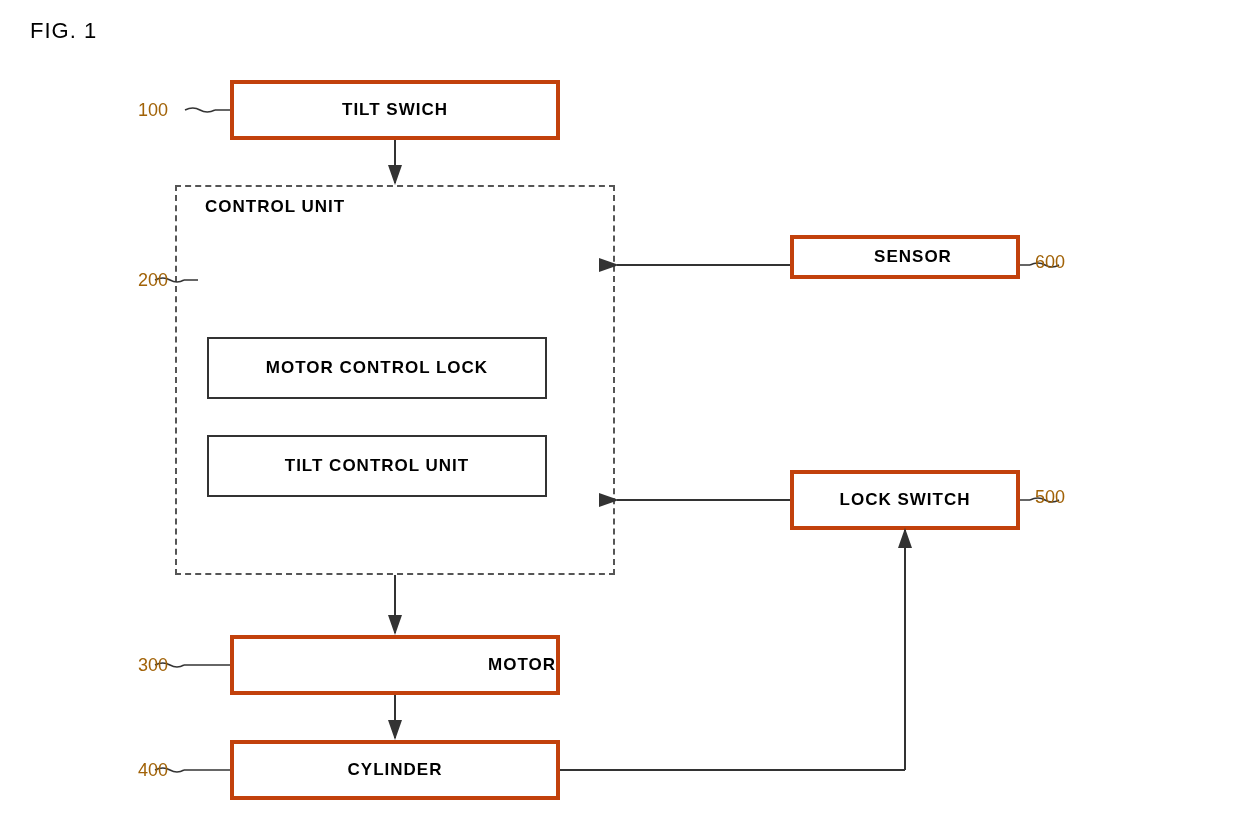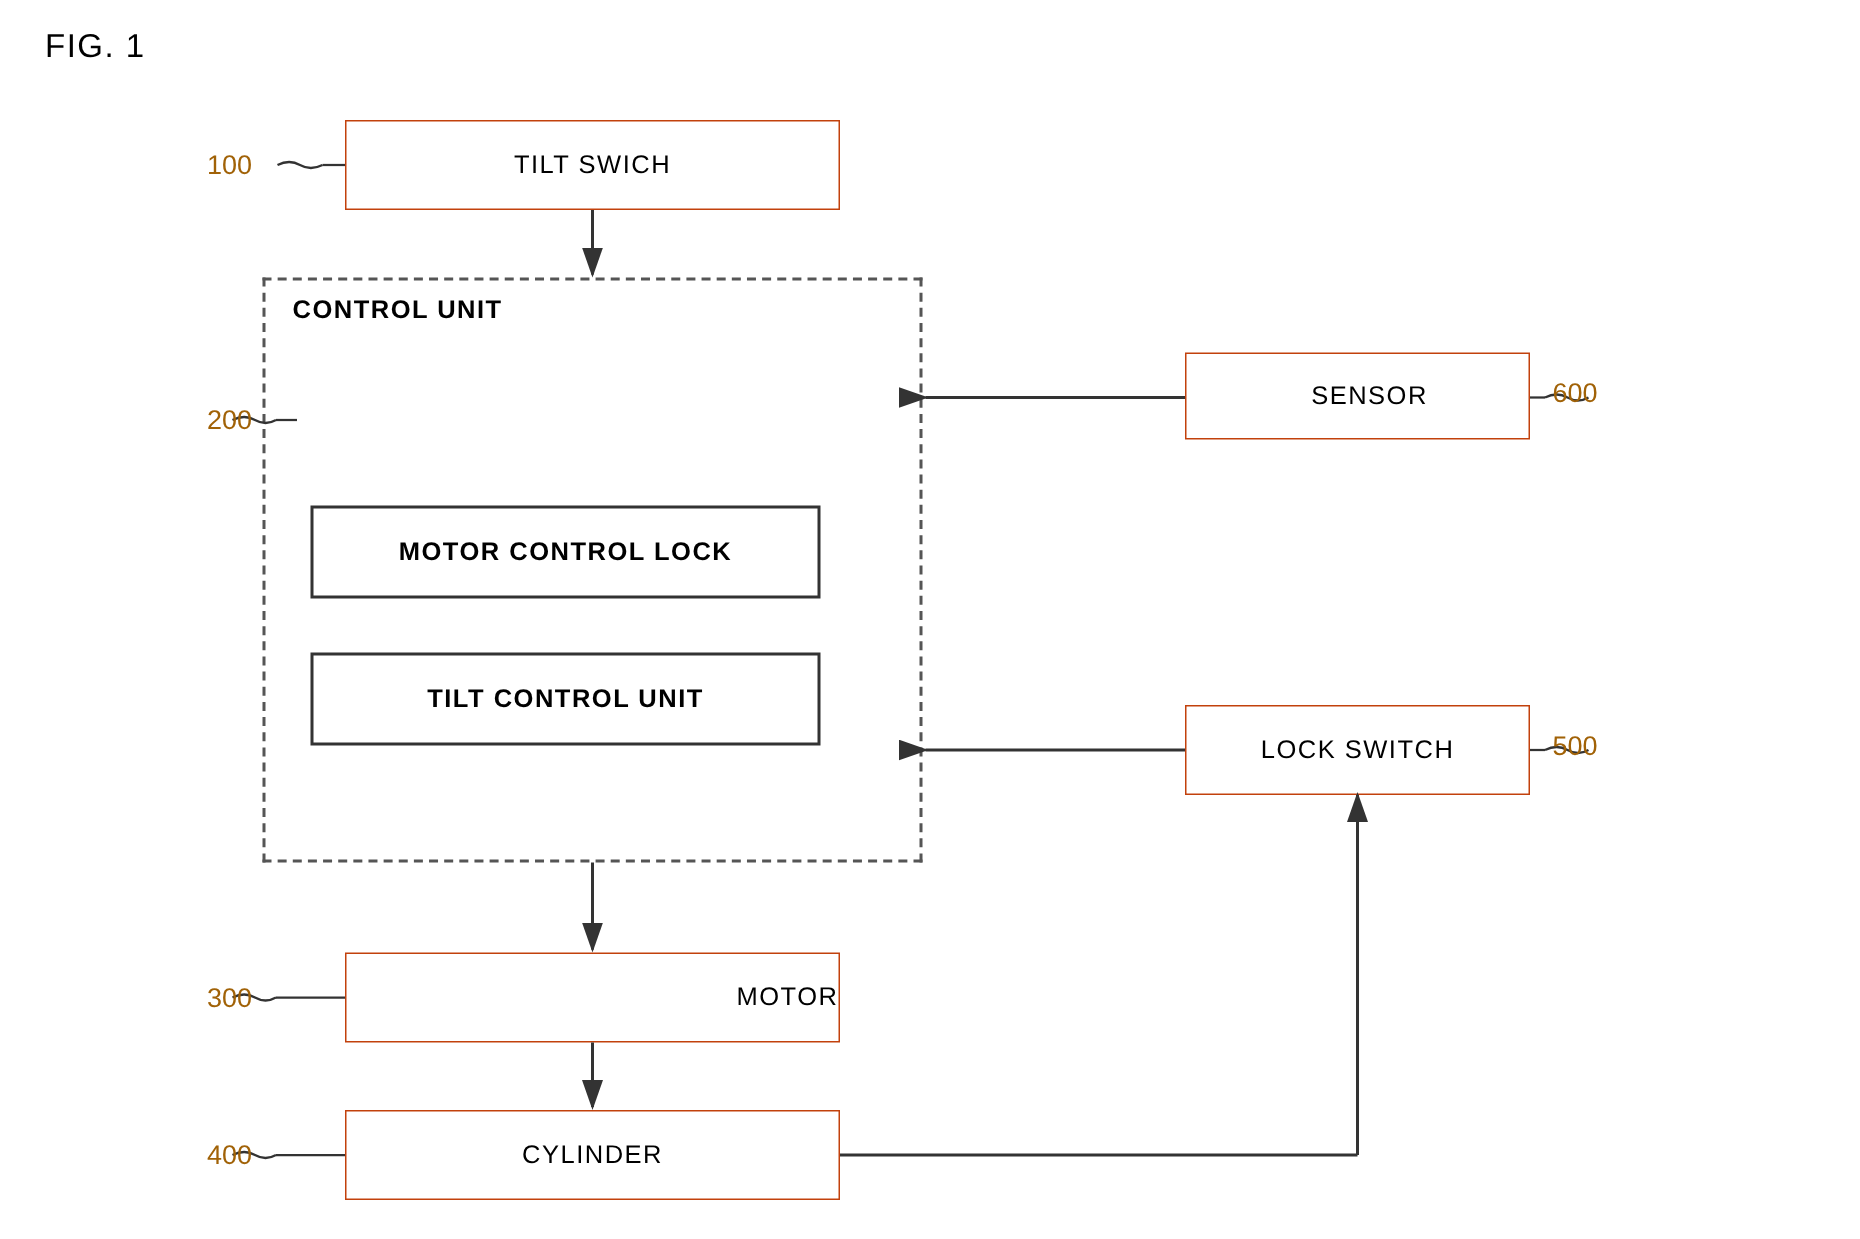--- a/index.html
+++ b/index.html
@@ -23,27 +23,27 @@
       top: 18px;
       left: 30px;
       font-size: 22px;
       font-weight: normal;
       letter-spacing: 1px;
     }
 
     
     .box {
       position: absolute;
-      border: 1px solid #c2410c;
+      border: 4px solid #c2410c;
       background: #fff;
       display: flex;
       align-items: center;
       justify-content: center;
       font-size: 17px;
-      font-weight: normal;
+      font-weight: bold;
       letter-spacing: 1px;
       text-align: center;
     }
 
     
     #tilt-switch {
       left: 230px;
       top: 80px;
       width: 330px;
       height: 60px;
@@ -56,21 +56,21 @@
       top: 185px;
       width: 440px;
       height: 390px;
       border: 2px dashed #555;
       background: #fff;
     }
 
     #control-unit-label {
       position: absolute;
       top: 10px;
-      left: 18px;
+      left: 28px;
       font-size: 17px;
       font-weight: bold;
       letter-spacing: 1px;
     }
 
     
     .inner-box {
       position: absolute;
       border: 2px solid #333;
       background: #fff;
@@ -113,21 +113,21 @@
       top: 740px;
       width: 330px;
       height: 60px;
     }
 
     
     #sensor-box {
       left: 790px;
       top: 235px;
       width: 230px;
-      height: 58px;
+      height: 44px;
       padding-left: 16px;
     }
 
     
     #lock-switch-box {
       left: 790px;
       top: 470px;
       width: 230px;
       height: 60px;
       text-align: right;

